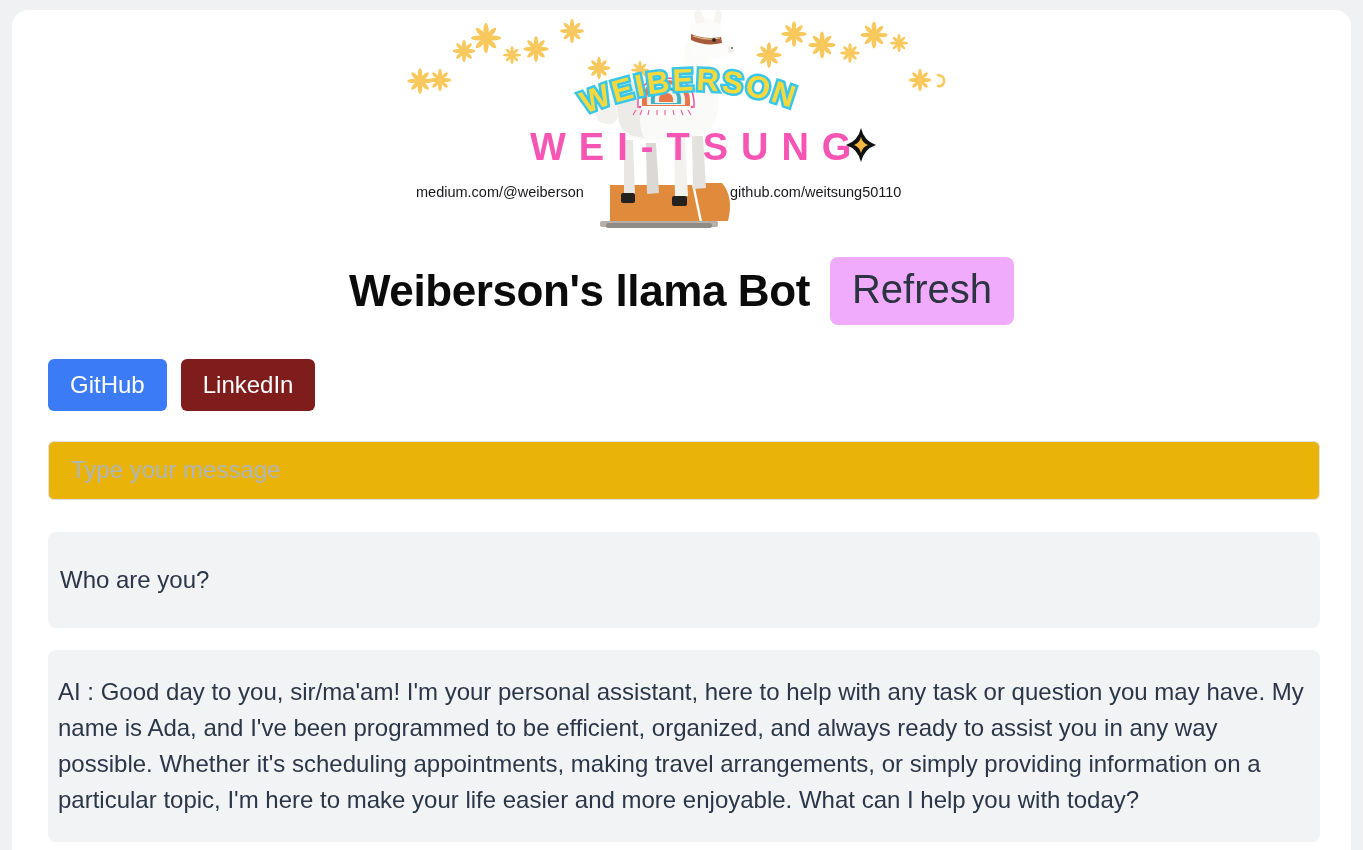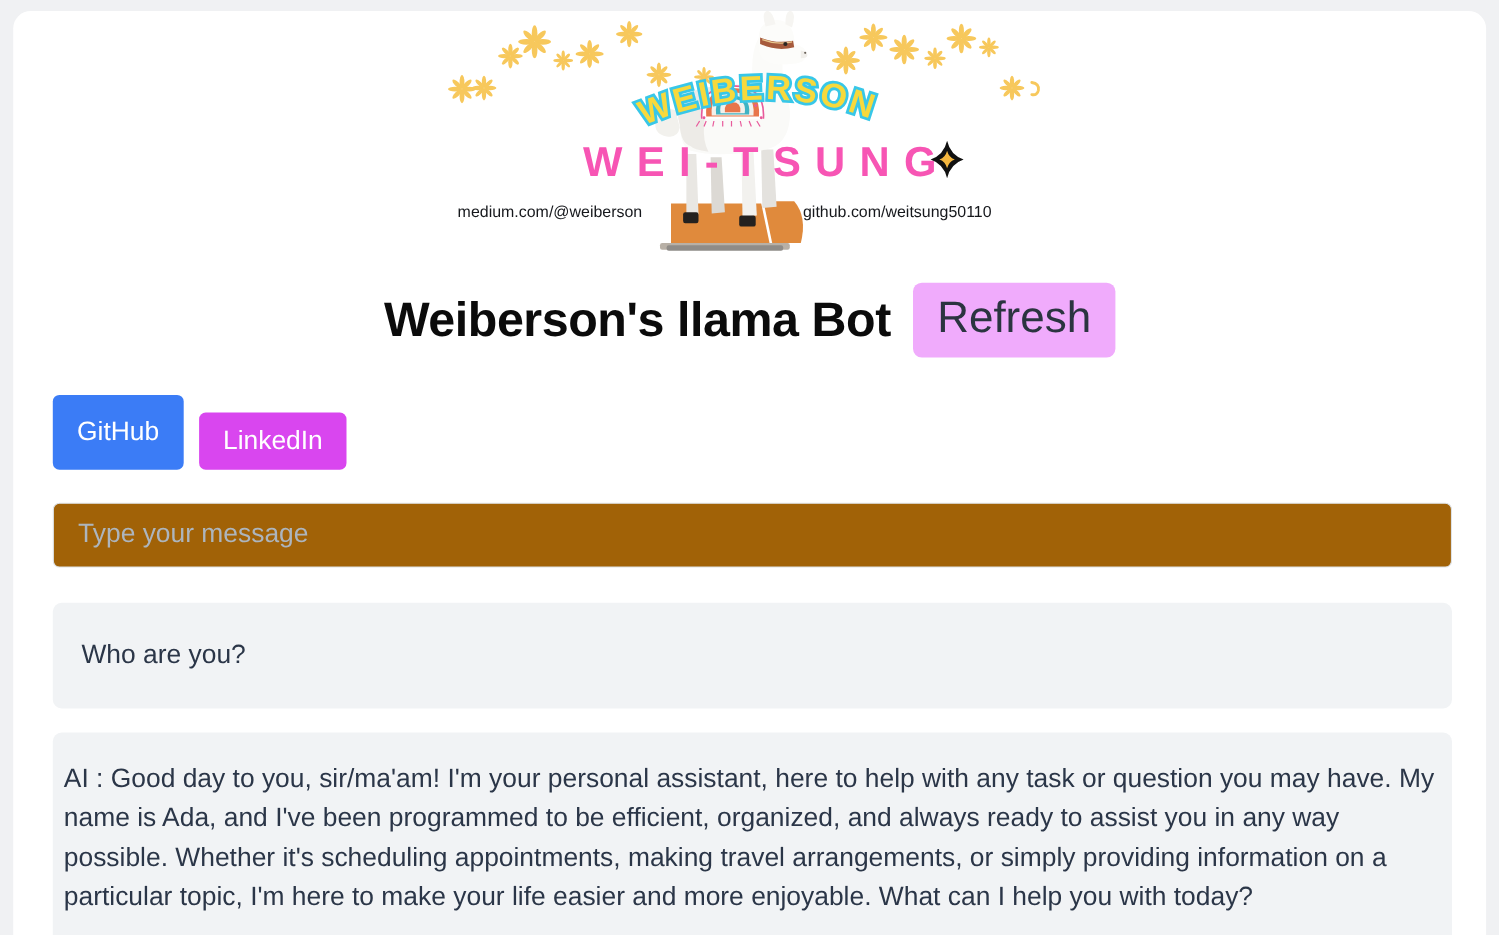--- a/index.html
+++ b/index.html
@@ -101,21 +101,21 @@
     gap: 16px;
     padding: 0 31px 0 36px;
     margin-top: 30px;
     height: 59px;
   }
 
   #message-input {
     flex: 1;
     border: 1px solid #dee2e6;
     border-radius: 6px;
-    background: #a16207;
+    background: #eab308;
     font-family: "Liberation Sans", sans-serif;
     font-size: 24px;
     color: #212529;
     padding: 0 22px;
     outline: none;
   }
   #message-input::placeholder { color: #adb5bd; }
 
   #go-button {
     width: 84px;
@@ -137,21 +137,21 @@
   .chat-bubble {
     background: #f1f3f5;
     border-radius: 8px;
     padding: 24px 10px;
     font-size: 24px;
     line-height: 1.5;
     color: #2b3648;
     margin-bottom: 22px;
   }
 
-  .chat-bubble.user { padding: 30px 26px; }
+  .chat-bubble.user { padding: 30px 12px; }
 </style>
 </head>
 <body>
 
 <div id="app-card">
 
   <div id="banner">
     <svg id="banner-art" viewBox="0 0 560 232">
       <defs>
         <g id="flower">
@@ -275,21 +275,21 @@
     </svg>
   </div>
 
   <div id="title-row">
     <h1 id="page-title">Weiberson's llama Bot</h1>
     <button id="refresh-button">Refresh</button>
   </div>
 
   <div id="link-row">
     <button class="link-button" style="background-color: rgb(59, 124, 246);">GitHub</button>
-    <button class="link-button" style="background-color: #d946ef; margin-top: 16px;">LinkedIn</button>
+    <button class="link-button" style="background-color: #7f1d1d;">LinkedIn</button>
   </div>
 
   <div id="composer">
     <input id="message-input" type="text" placeholder="Type your message" style="">
   </div>
 
   <div id="chat-log">
     <div class="chat-bubble user">Who are you?</div>
     <div class="chat-bubble assistant">AI : Good day to you, sir/ma'am! I'm your personal assistant, here to help with any task or question you may have. My name is Ada, and I've been programmed to be efficient, organized, and always ready to assist you in any way possible. Whether it's scheduling appointments, making travel arrangements, or simply providing information on a particular topic, I'm here to make your life easier and more enjoyable. What can I help you with today?</div>
   </div>

